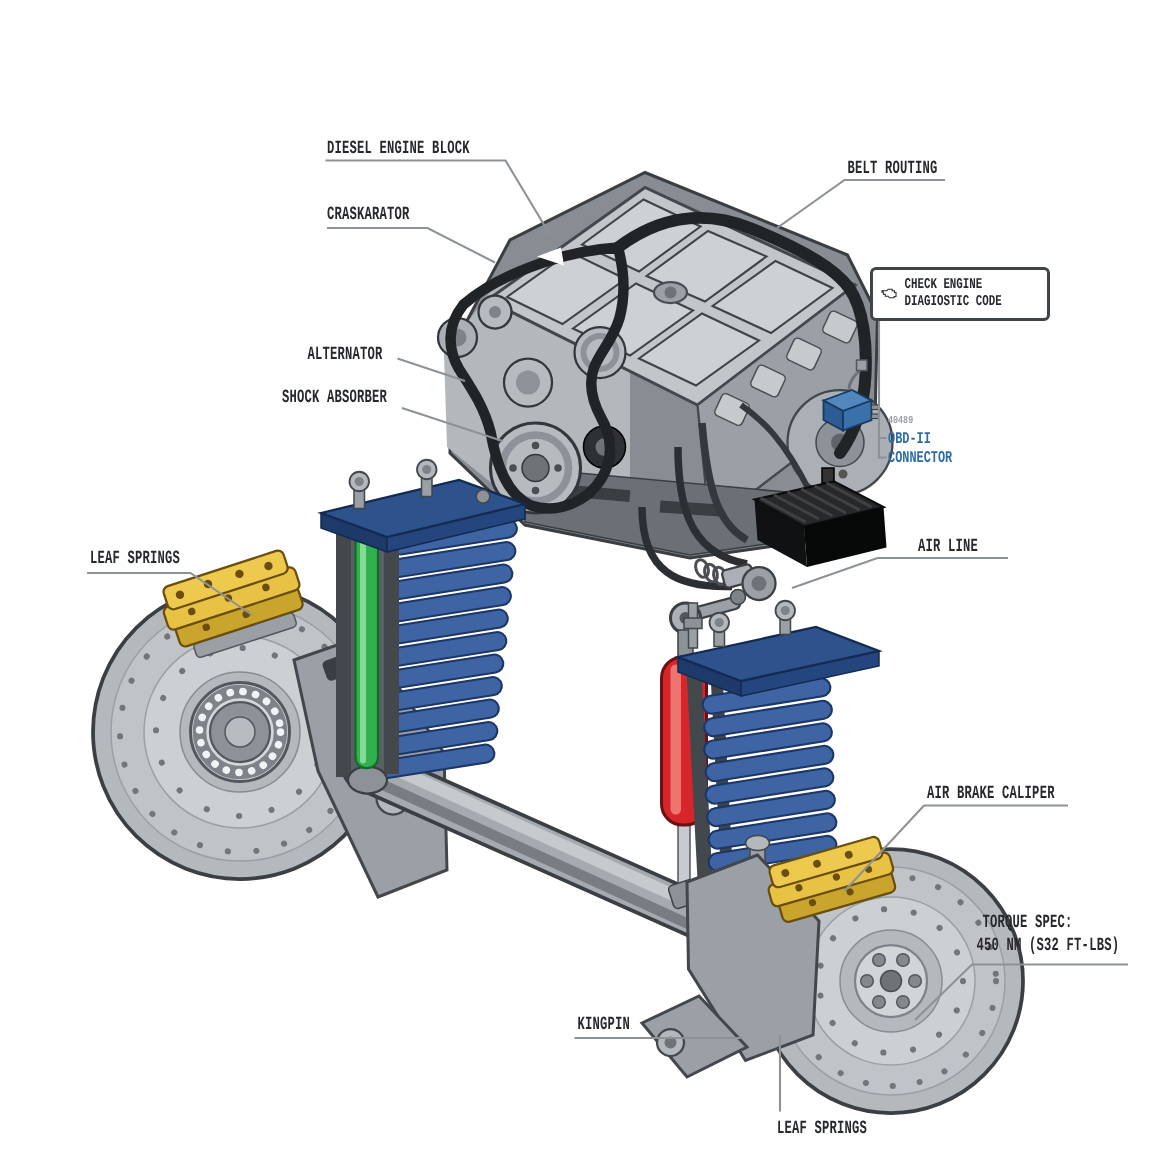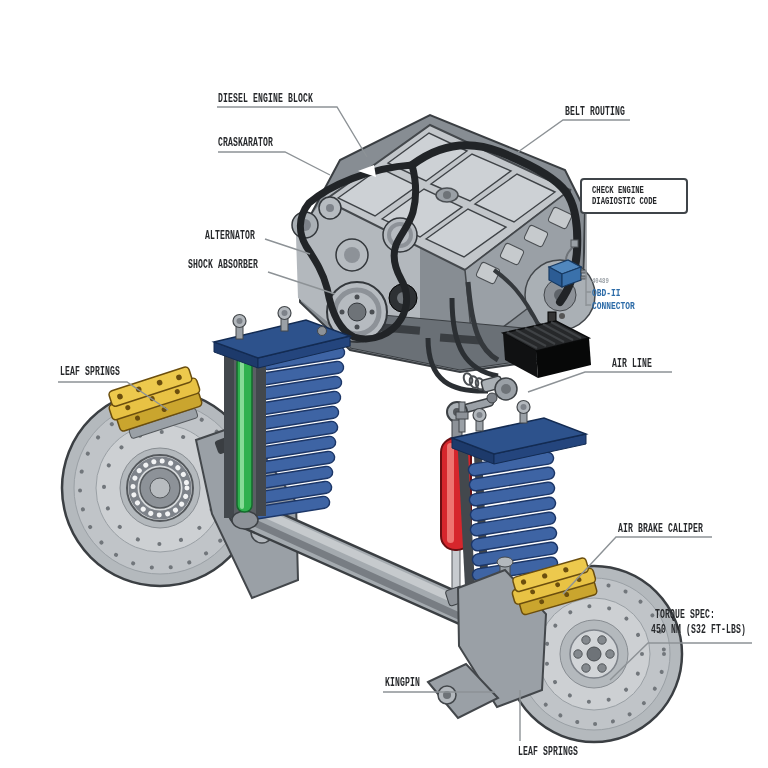--- a/index.html
+++ b/index.html
@@ -7,21 +7,21 @@
     position:relative; width:768px; height:768px; background:#fff;
     overflow:hidden; font-family:Liberation Mono, monospace;margin-top:40px;
   }
   .stage svg.art { position:absolute; left:0; top:0; }
   .lbl {
     position:absolute; font-weight:bold; font-size:12.5px; line-height:1;
     color:var(--label-text,#26282b); white-space:nowrap; letter-spacing:.2px;
     transform:scaleX(.65); transform-origin:0 0;
   }
   .callout {
-    position:absolute; left:580px; top:138px; width:108px; height:36px;
+    position:absolute; left:580px; top:138px; width:120px; height:36px;
     background:#fff; border:2px solid var(--callout-border,#3f4449);
     border-radius:4px; display:flex; align-items:center; gap:5px;
     padding:2px 5px; box-sizing:border-box;
   }
   .callout .txt { font-weight:bold; font-size:10px; line-height:1.15;
     color:var(--label-text,#26282b); transform:scaleX(.72); transform-origin:0 50%;
     white-space:nowrap; }
   .obd-code {
     position:absolute; left:592px; top:237px; font-size:7px; font-weight:bold;
     color:var(--obd-code-text,#9aa0a6); transform:scaleX(.8); transform-origin:0 0;

